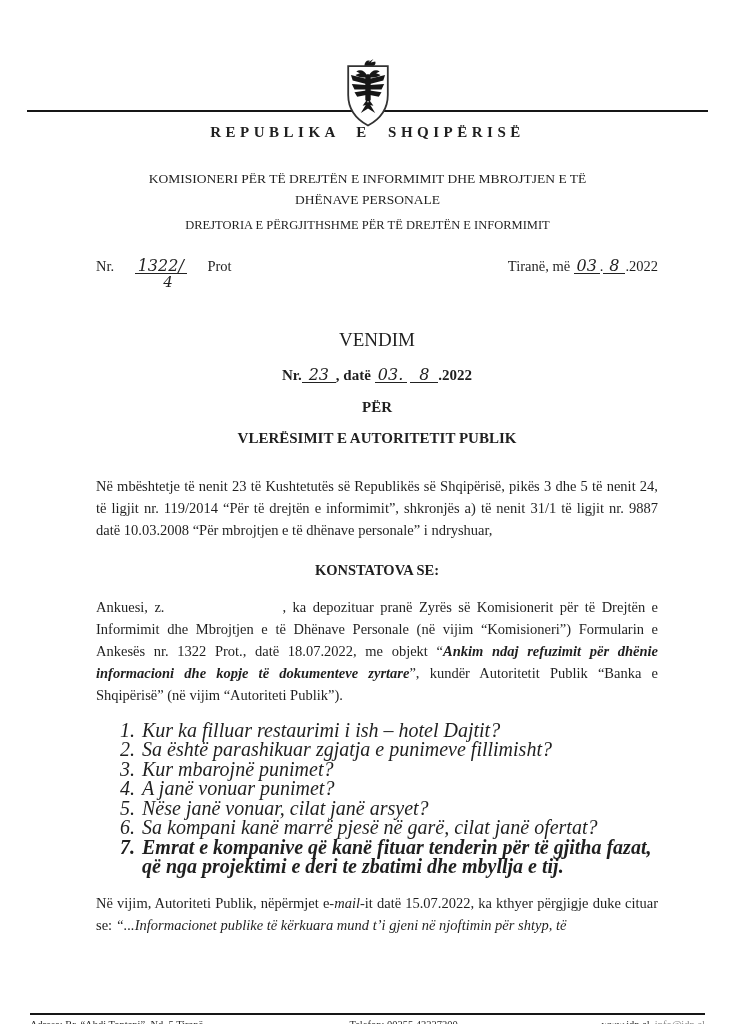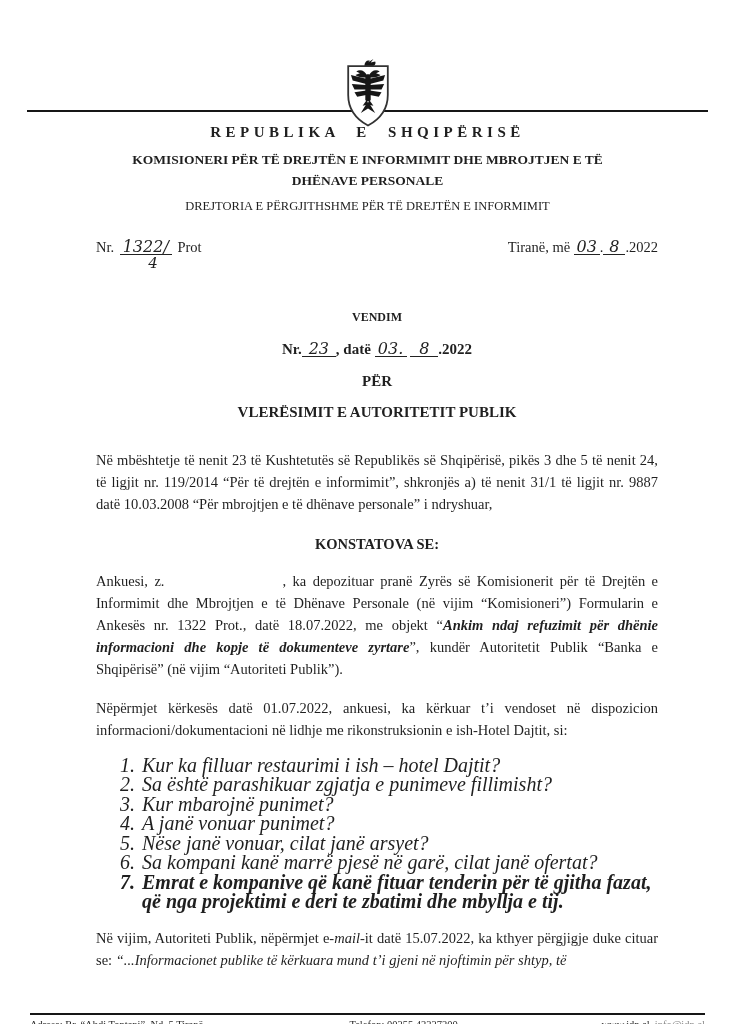--- a/index.html
+++ b/index.html
@@ -12,30 +12,30 @@
   .page{position:relative;width:735px;height:1024px;}
   .content{width:562px;margin:0 auto 0 96px;}
 
   
   .emblem-wrap{position:relative;height:56px;margin-top:60px;}
   .top-rule{position:absolute;top:50px;left:27px;right:27px;border-top:2.5px solid #161616;}
   .emblem{position:absolute;left:50%;top:-2px;transform:translateX(-50%);z-index:2;}
 
   .c{text-align:center;}
   .republic{font-weight:bold;font-size:15px;letter-spacing:4.5px;word-spacing:9px;margin-top:8px;}
-  .org{font-weight:bold;font-size:13.5px;line-height:21px;margin-top:8px;}
+  .org{font-weight:normal;font-size:13.5px;line-height:21px;margin-top:27px;}
   .dir{font-size:12.5px;line-height:21px;margin-top:5px;}
 
   .proto-row{display:flex;justify-content:space-between;align-items:flex-start;margin-top:22px;font-size:14.5px;}
   .hw{font-family:"DejaVu Serif",serif;font-style:italic;font-size:16px;display:inline-block;}
   .uline{display:inline-block;border-bottom:1.5px solid #222;text-align:center;line-height:15px;}
-  .nr-stack{position:relative;display:inline-block;margin:0 2px;}
+  .nr-stack{position:relative;display:inline-block;margin:0 17px;}
   .nr-sub{position:absolute;left:55%;top:15px;font-size:15px;}
 
-  .vendim{font-weight:bold;font-size:12px;margin-top:54px;}
+  .vendim{font-weight:normal;font-size:19px;margin-top:54px;}
   .nr-date{font-weight:bold;font-size:15px;margin-top:16px;}
   .per{font-weight:bold;font-size:15px;margin-top:15px;}
   .subject{font-weight:bold;font-size:15px;margin-top:14px;}
 
   .para{font-size:14.5px;line-height:22px;text-align:justify;}
   .p1{margin-top:28px;}
   .konstatova{font-weight:bold;font-size:14.5px;margin-top:21px;}
   .p2{margin-top:17px;}
   .p3{margin-top:17px;}
   .p4{margin-top:15px;}
@@ -127,21 +127,20 @@
 
     <div class="c per">PËR</div>
     <div class="c subject">VLERËSIMIT E AUTORITETIT PUBLIK</div>
 
     <p class="para p1">Në mbështetje të nenit 23 të Kushtetutës së Republikës së Shqipërisë, pikës 3 dhe 5 të nenit 24, të ligjit nr. 119/2014 “Për të drejtën e informimit”, shkronjës a) të nenit 31/1 të ligjit nr. 9887 datë 10.03.2008 “Për mbrojtjen e të dhënave personale” i ndryshuar,</p>
 
     <div class="c konstatova">KONSTATOVA SE:</div>
 
     <p class="para p2"><span>Ankuesi, z.</span><span class="redact-gap"></span><span>, ka depozituar pranë Zyrës së Komisionerit për të Drejtën e Informimit dhe Mbrojtjen e të Dhënave Personale (në vijim “Komisioneri”) Formularin e Ankesës nr. 1322 Prot., datë 18.07.2022, me objekt “</span><span class="bi">Ankim ndaj refuzimit për dhënie informacioni dhe kopje të dokumenteve zyrtare</span><span>”, kundër Autoritetit Publik “Banka e Shqipërisë” (në vijim “Autoriteti Publik”).</span></p>
 
-    <p class="para p3">Nëpërmjet kërkesës datë 01.07.2022, ankuesi, ka kërkuar t’i vendoset në dispozicion informacioni/dokumentacioni në lidhje me rikonstruksionin e ish-Hotel Dajtit, si:</p>
 
     <ol class="questions">
       <li>Kur ka filluar restaurimi i ish – hotel Dajtit?</li>
       <li>Sa është parashikuar zgjatja e punimeve fillimisht?</li>
       <li>Kur mbarojnë punimet?</li>
       <li>A janë vonuar punimet?</li>
       <li>Nëse janë vonuar, cilat janë arsyet?</li>
       <li>Sa kompani kanë marrë pjesë në garë, cilat janë ofertat?</li>
       <li class="bold-item">Emrat e kompanive që kanë fituar tenderin për të gjitha fazat, që nga projektimi e deri te zbatimi dhe mbyllja e tij.</li>
     </ol>

